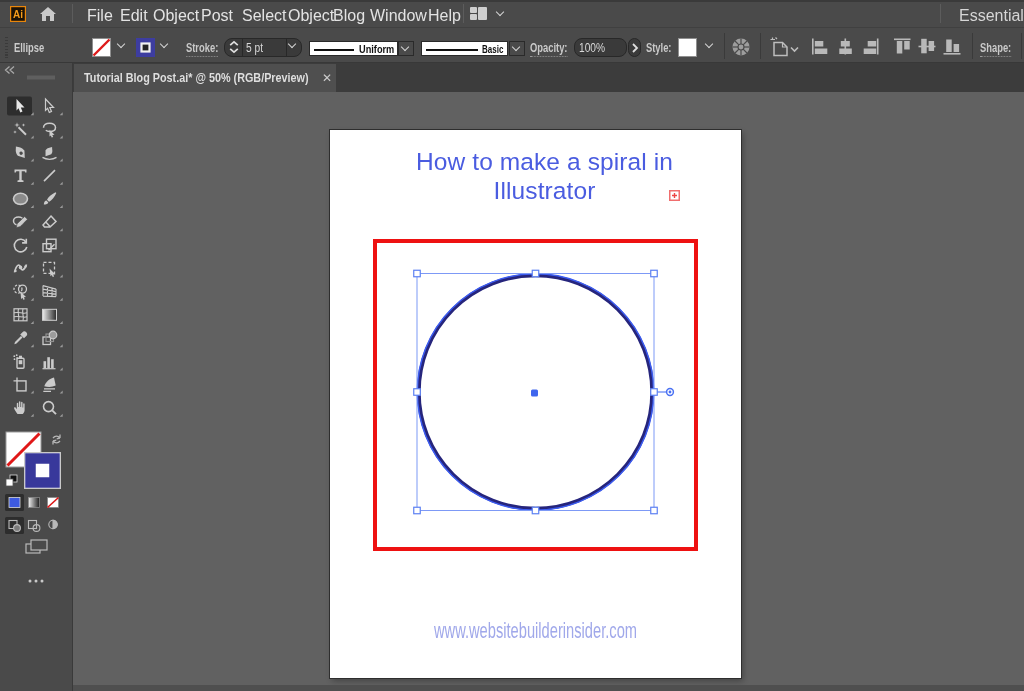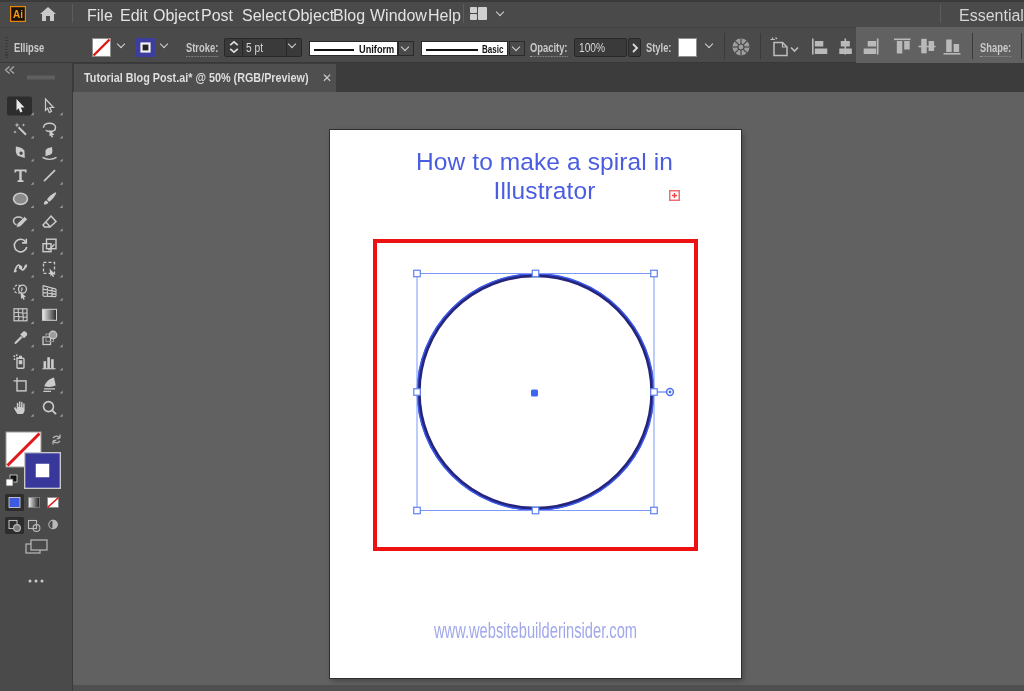--- a/index.html
+++ b/index.html
@@ -1,24 +1,24 @@
 <!DOCTYPE html>
 <html><head><meta charset="utf-8"><style>
 *{margin:0;padding:0;box-sizing:border-box}
 html,body{width:1024px;height:691px;overflow:hidden;background:#616161;font-family:"Liberation Sans",sans-serif}
 #app{position:absolute;left:0;top:0;width:1024px;height:691px}
 .abs{position:absolute}
 
 #menubar{left:0;top:0;width:1024px;height:27px;background:#4a4a4a}
 .menu{position:absolute;top:7px;font-size:16px;color:#e3e3e3}
 
-#ctrlbar{left:0;top:27px;width:856px;height:36px;background:#4a4a4a;border-top:1px solid #404040;border-bottom:1px solid #383838}
+#ctrlbar{left:0;top:27px;width:1024px;height:36px;background:#4a4a4a;border-top:1px solid #404040;border-bottom:1px solid #383838}
 .lbl{position:absolute;font-size:12px;font-weight:bold;color:#c9c9c9;transform:scaleX(0.78);transform-origin:0 50%;white-space:nowrap}
 .lblu{border-bottom:1px dotted #9a9a9a;padding-bottom:1px}
-.well{position:absolute;background:#3a3a3a;border:1px solid #282828;border-radius:2px;color:#d8d8d8}
+.well{position:absolute;background:#3a3a3a;border:1px solid #282828;border-radius:8px;color:#d8d8d8}
 .caret{position:absolute;width:6px;height:6px;border:solid #d5d5d5;border-width:0 1.8px 1.8px 0;transform:rotate(45deg)}
 .vsep{position:absolute;width:1px;background:#3a3a3a}
 
 #tabstrip{left:73px;top:63px;width:951px;height:29px;background:#3c3c3c}
 #tab{position:absolute;left:1px;top:1px;width:262px;height:36px;background:#4f4f4f;color:#dedede;font-size:12px;font-weight:bold}
 
 #toolbar{left:0;top:63px;width:73px;height:628px;background:#4a4a4a;border-right:1px solid #3a3a3a}
 
 #canvas{left:73px;top:92px;width:951px;height:599px;background:#616161}
 #artboard{position:absolute;left:257px;top:38px;width:411px;height:548px;background:#fff;outline:1px solid #2e2e2e;box-shadow:2px 3px 6px rgba(0,0,0,0.30)}

